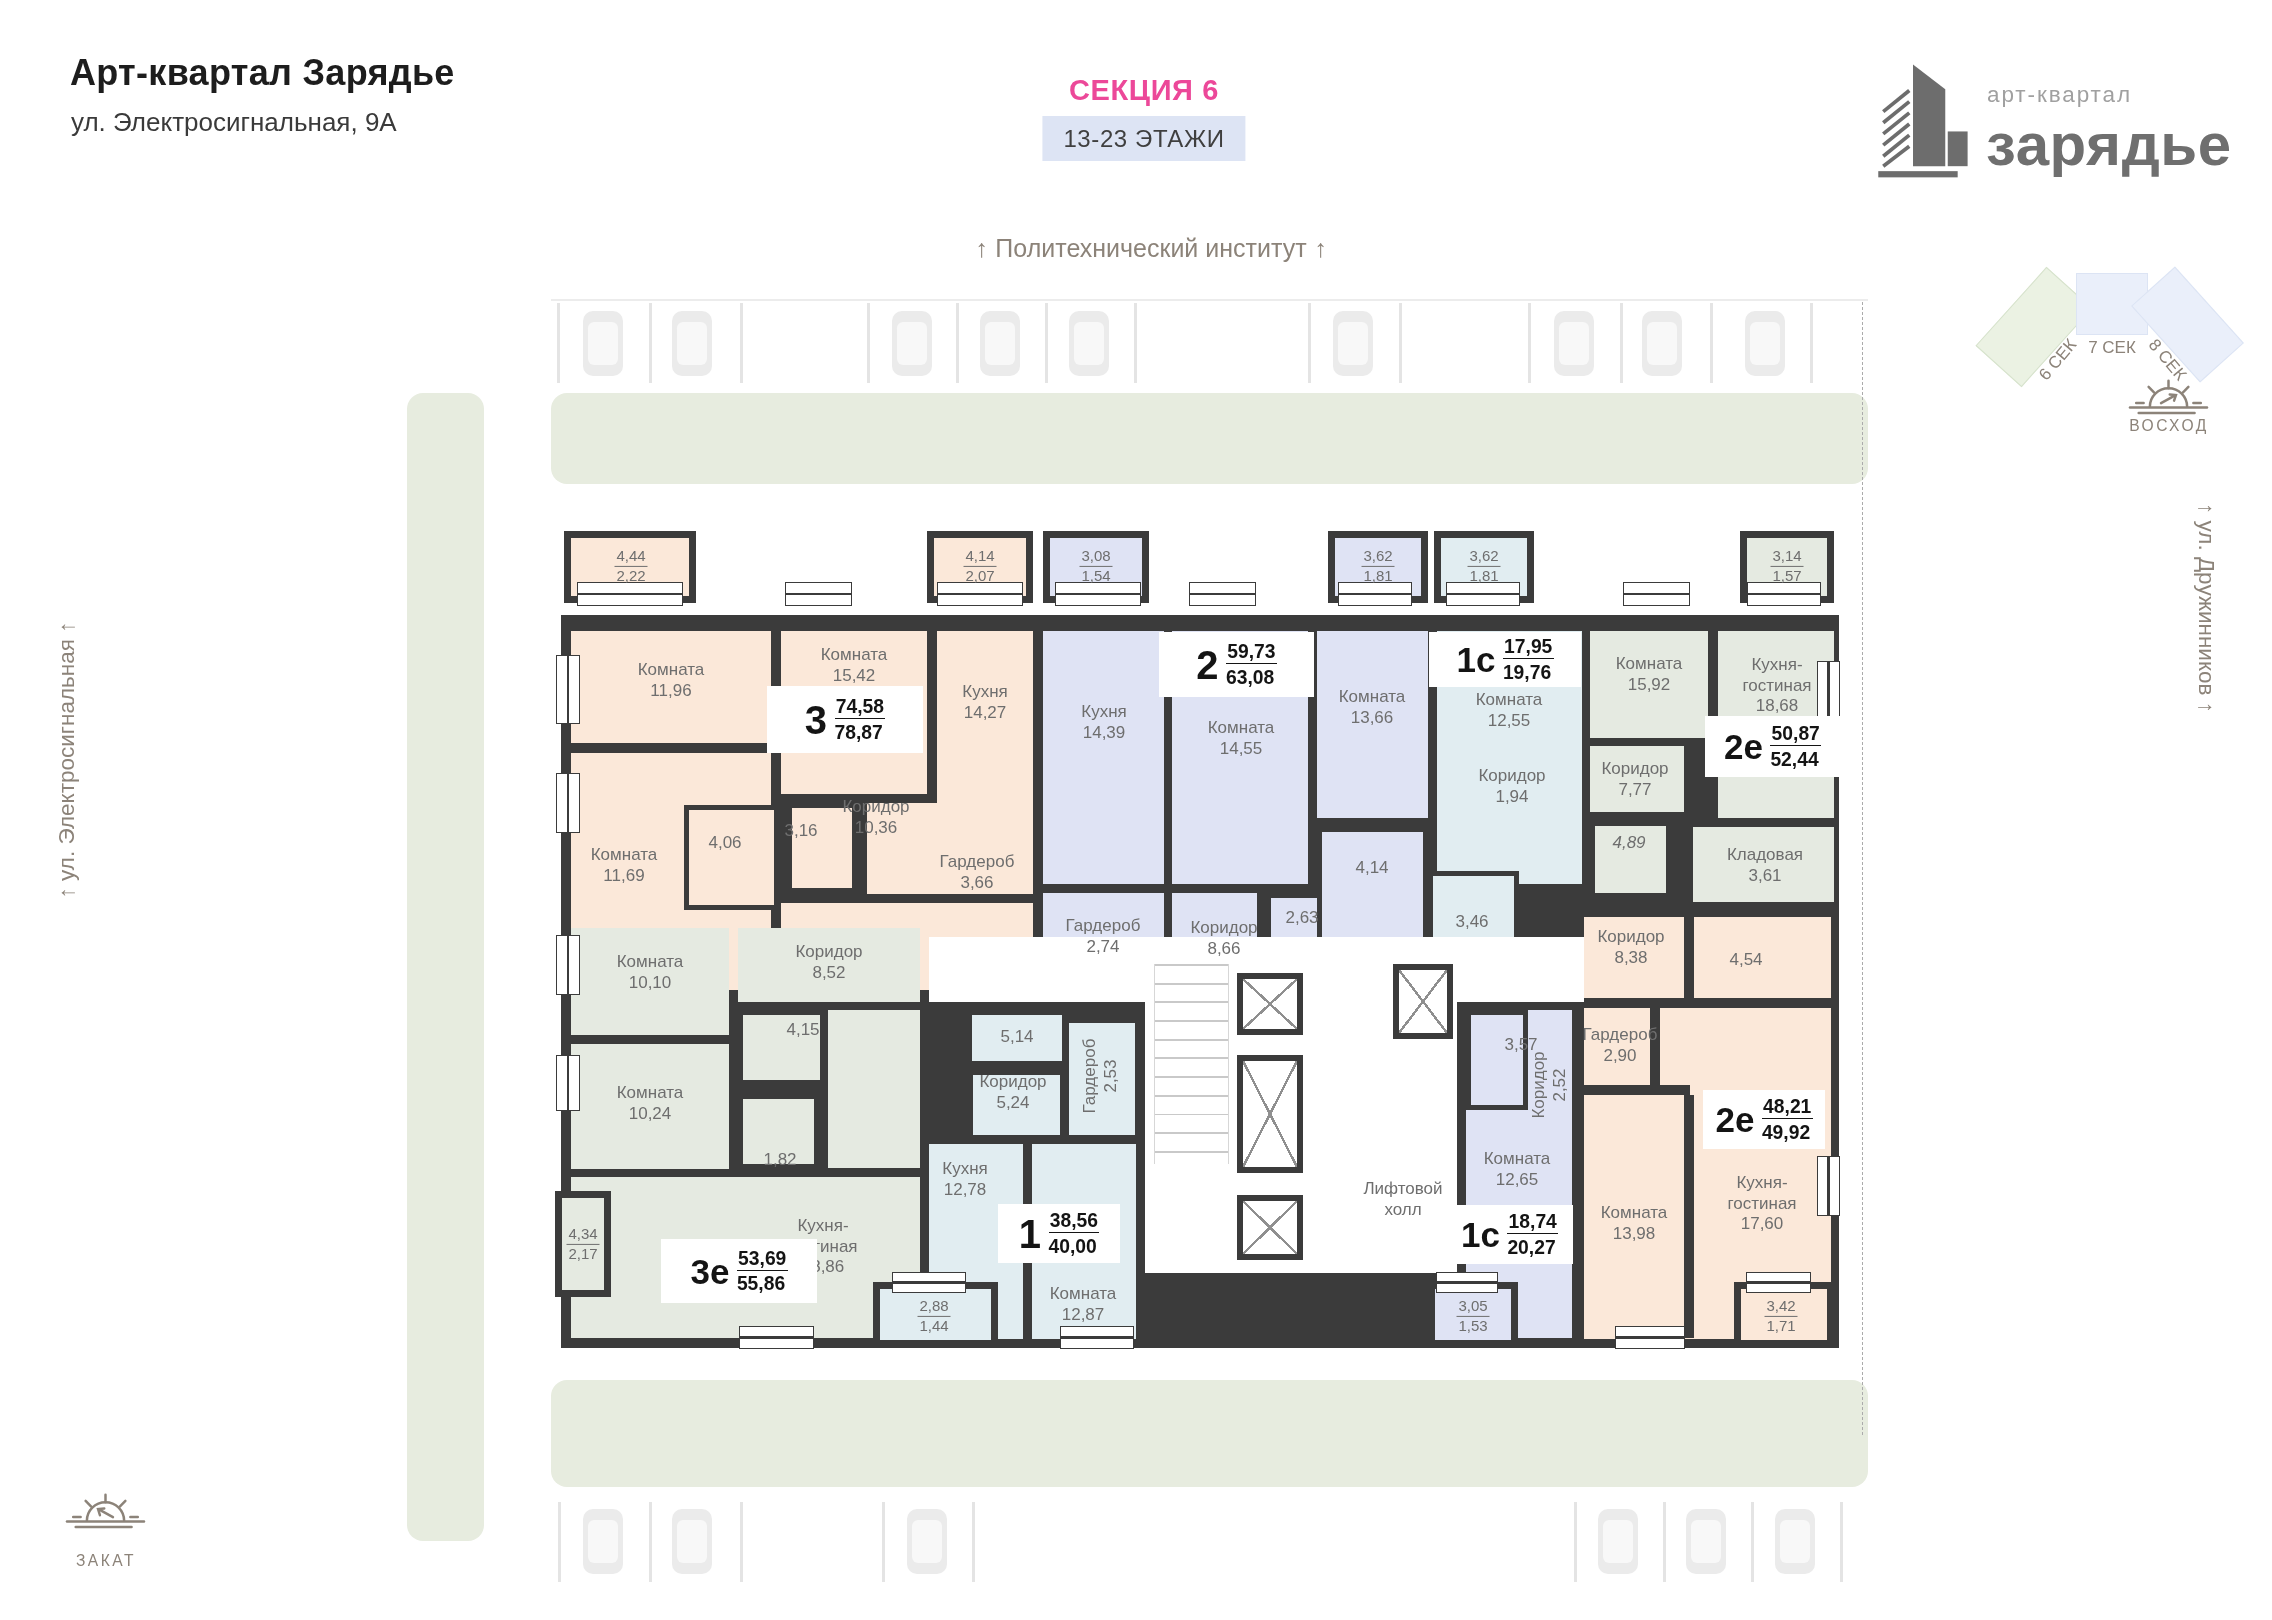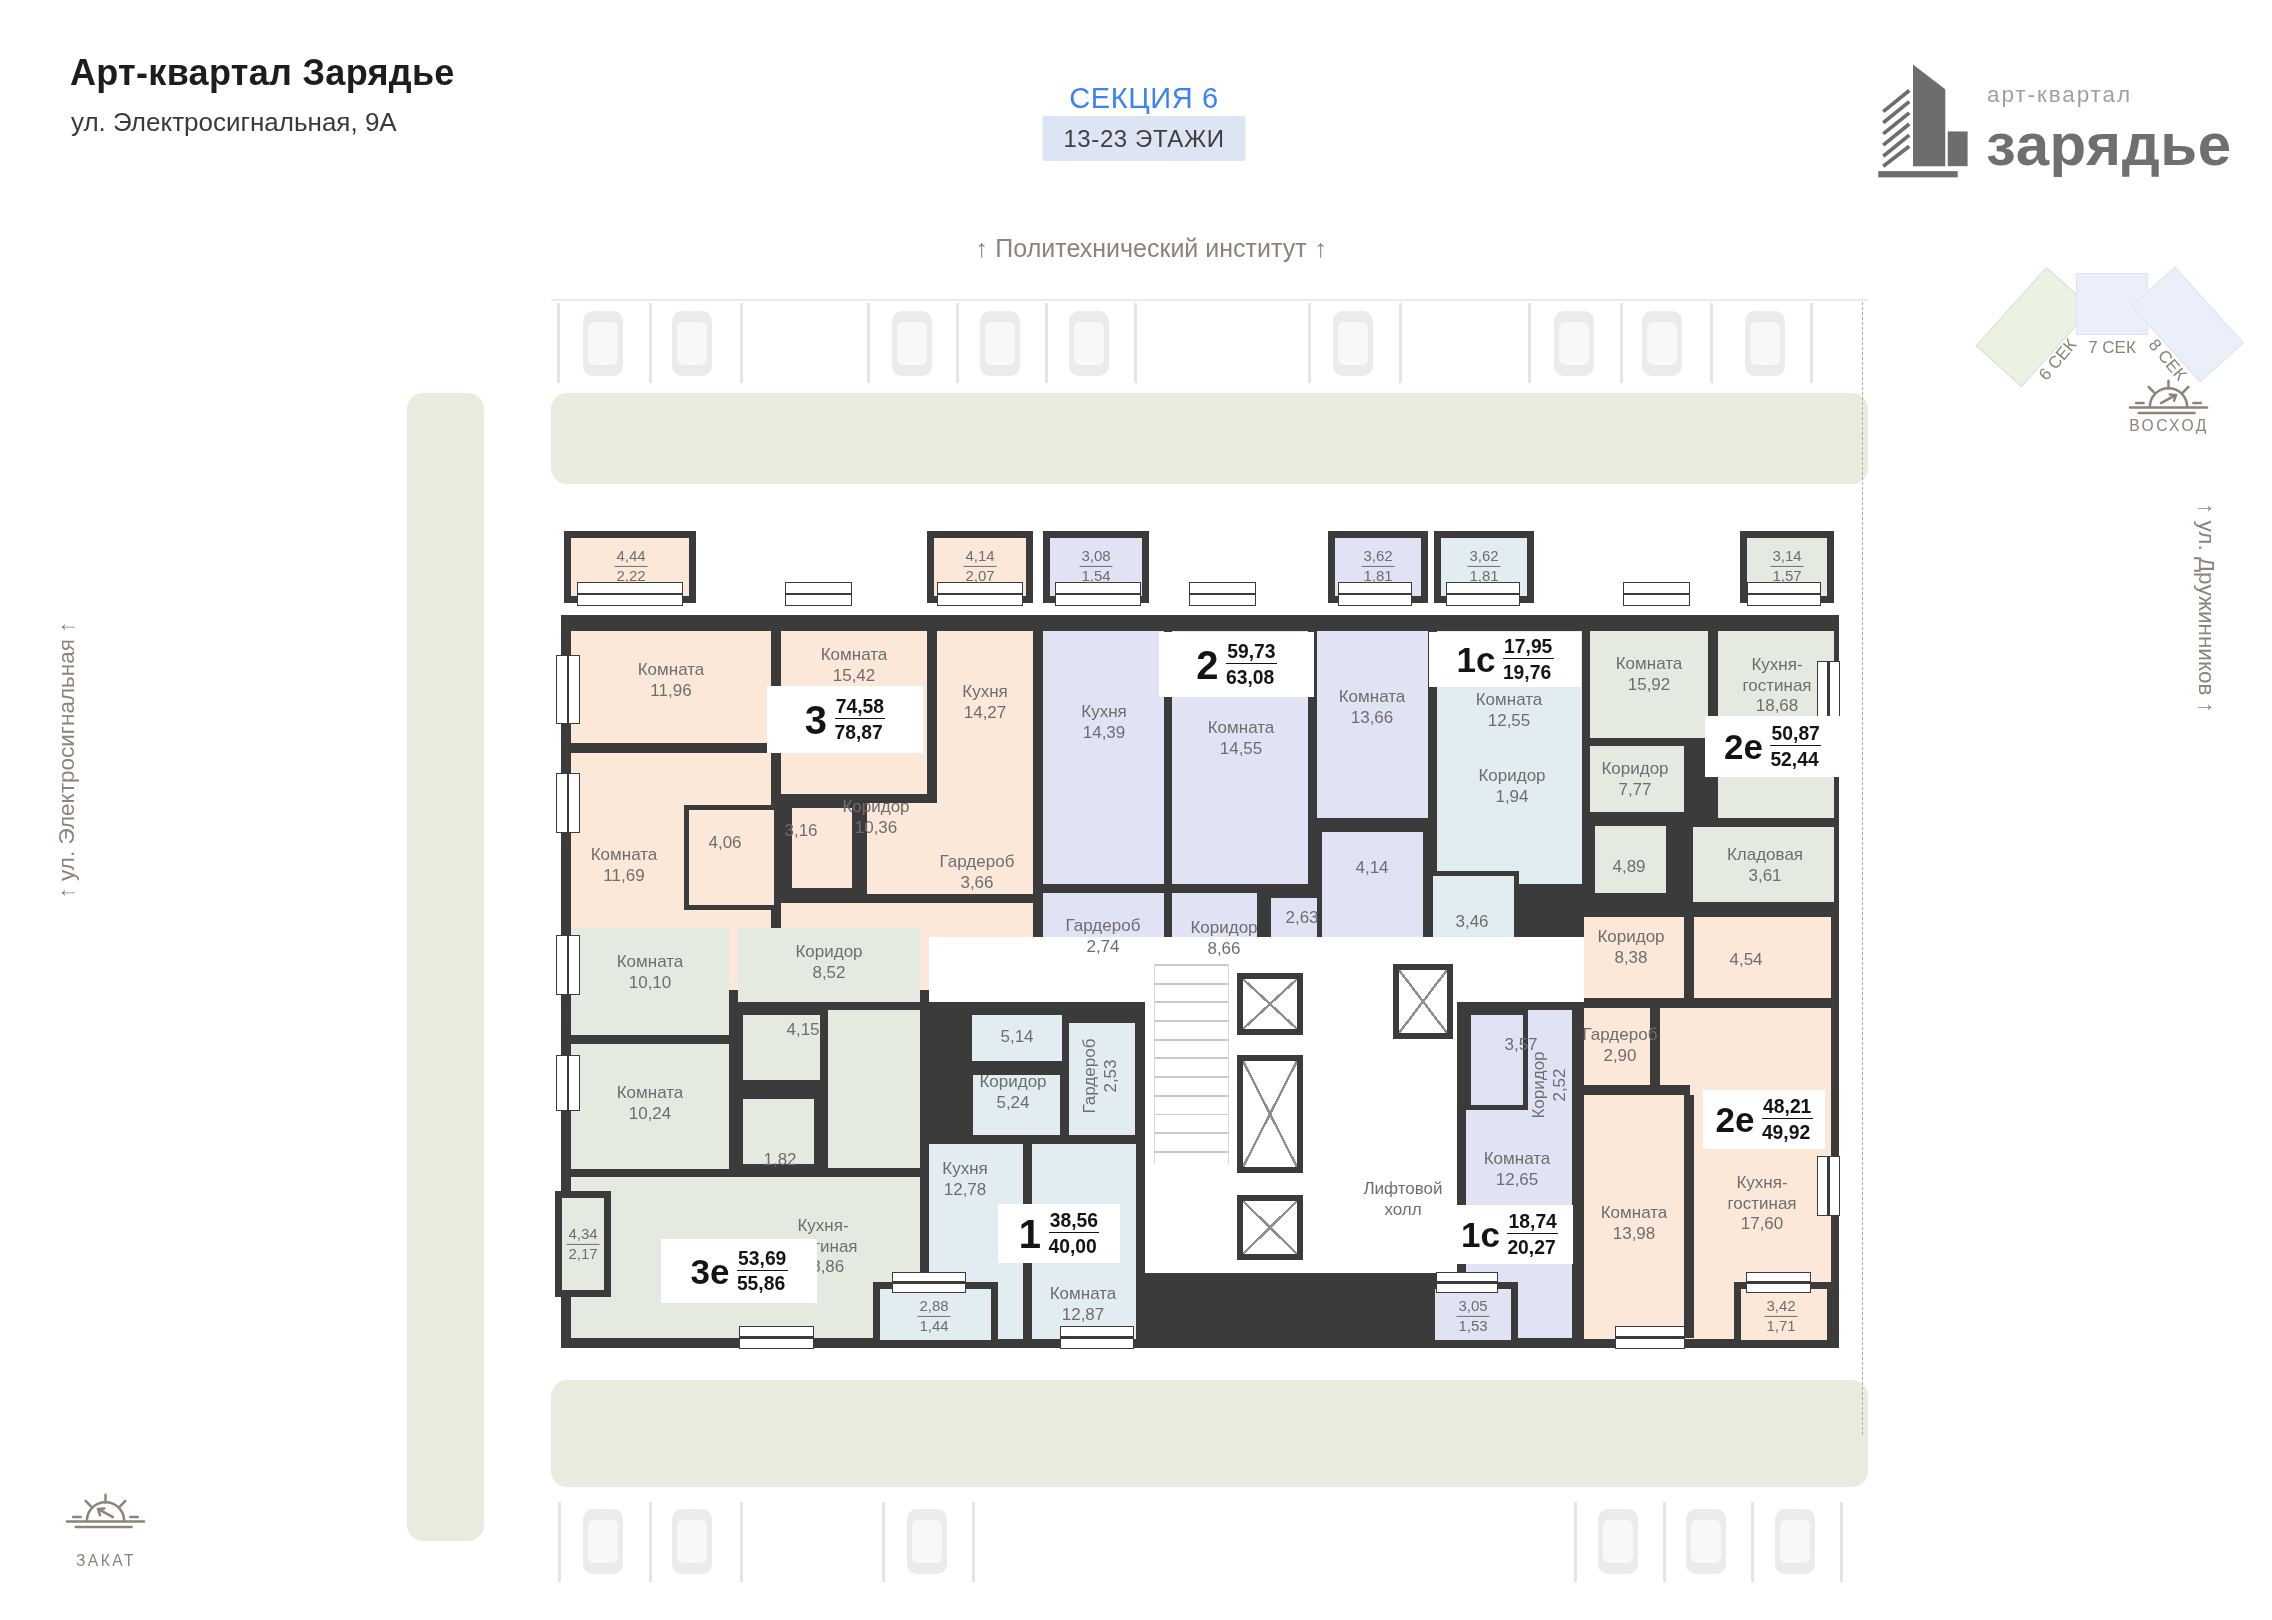--- a/index.html
+++ b/index.html
@@ -4,21 +4,21 @@
 <style>
   html,body{margin:0;padding:0;background:#fff;}
   #page{position:relative;width:2273px;height:1620px;overflow:hidden;background:#fff;
         font-family:"Liberation Sans", sans-serif;}
   .abs{position:absolute;}
   
   #title{left:70px;top:52px;font-size:36px;font-weight:bold;color:#1d1d1d;letter-spacing:0.3px;}
   #subtitle{left:71px;top:107px;font-size:26px;color:#3a3a3a;}
   #tab{left:0;top:156px;width:269px;height:74px;background:#e9ecf8;display:flex;align-items:center;}
   #tab span{margin-left:72px;font-size:27.4px;color:#3c3c3c;}
-  #sec-title{left:1144px;top:82px;transform:translateX(-50%);font-size:29px;font-weight:normal;color:#3b82f6;letter-spacing:0.6px;}
+  #sec-title{left:1144px;top:74px;transform:translateX(-50%);font-size:29px;font-weight:bold;color:#ec4899;letter-spacing:0.6px;}
   #floors-box{left:1144px;top:116px;transform:translateX(-50%);background:#dde4f4;padding:8.7px 21px;font-size:24px;color:#3f3f3f;letter-spacing:0.6px;}
   #landmark{left:1151px;top:234px;transform:translateX(-50%);font-size:25px;color:#8c8379;white-space:nowrap;}
   #landmark .ar{font-size:25px;color:#8c8379;padding:0 7.5px;}
   
   #logo-text1{left:1987px;top:82px;font-size:22.5px;color:#a0a0a0;letter-spacing:1.9px;}
   #logo-text2{left:1986px;top:110px;font-size:60px;font-weight:bold;color:#6f6f6f;letter-spacing:0.6px;}
   
   .mm-shape{position:absolute;box-sizing:border-box;}
   .mm-label{position:absolute;font-size:17px;color:#8c8379;white-space:nowrap;transform:translate(-50%,-50%);}
   
@@ -308,21 +308,21 @@
       </div>
       <div class="plabel" style="left: 1777px; top: 686px;">
         <div>Кухня-</div>
         <div>гостиная</div>
         <div>18,68</div>
       </div>
       <div class="plabel" style="left: 1635px; top: 780px;">
         <div>Коридор</div>
         <div>7,77</div>
       </div>
-      <div class="plabel" style="left: 1629px; top: 867px;">
+      <div class="plabel" style="left: 1629px; top: 843px; font-style: italic;">
         <div>4,89</div>
       </div>
       <div class="plabel" style="left: 1765px; top: 866px;">
         <div>Кладовая</div>
         <div>3,61</div>
       </div>
       <div class="plabel" style="left: 829px; top: 963px;">
         <div>Коридор</div>
         <div>8,52</div>
       </div>

